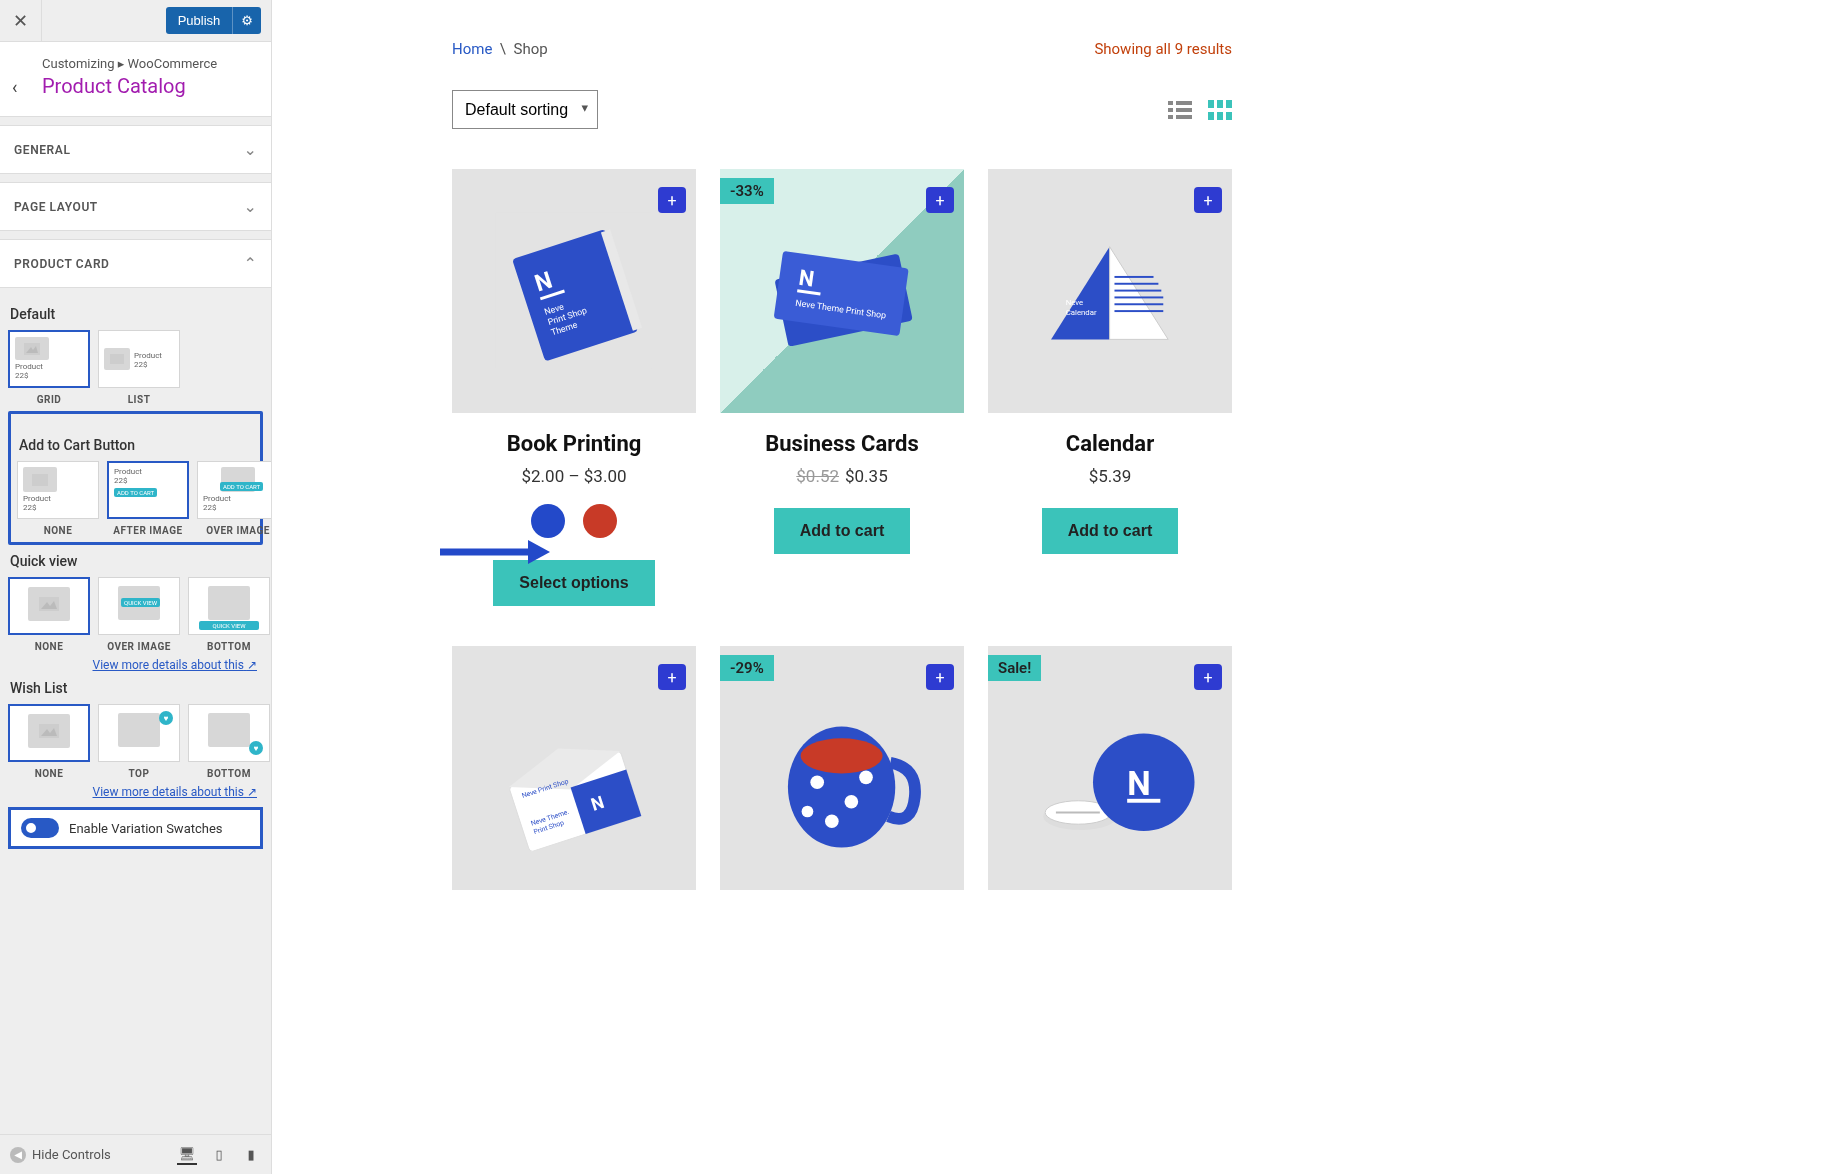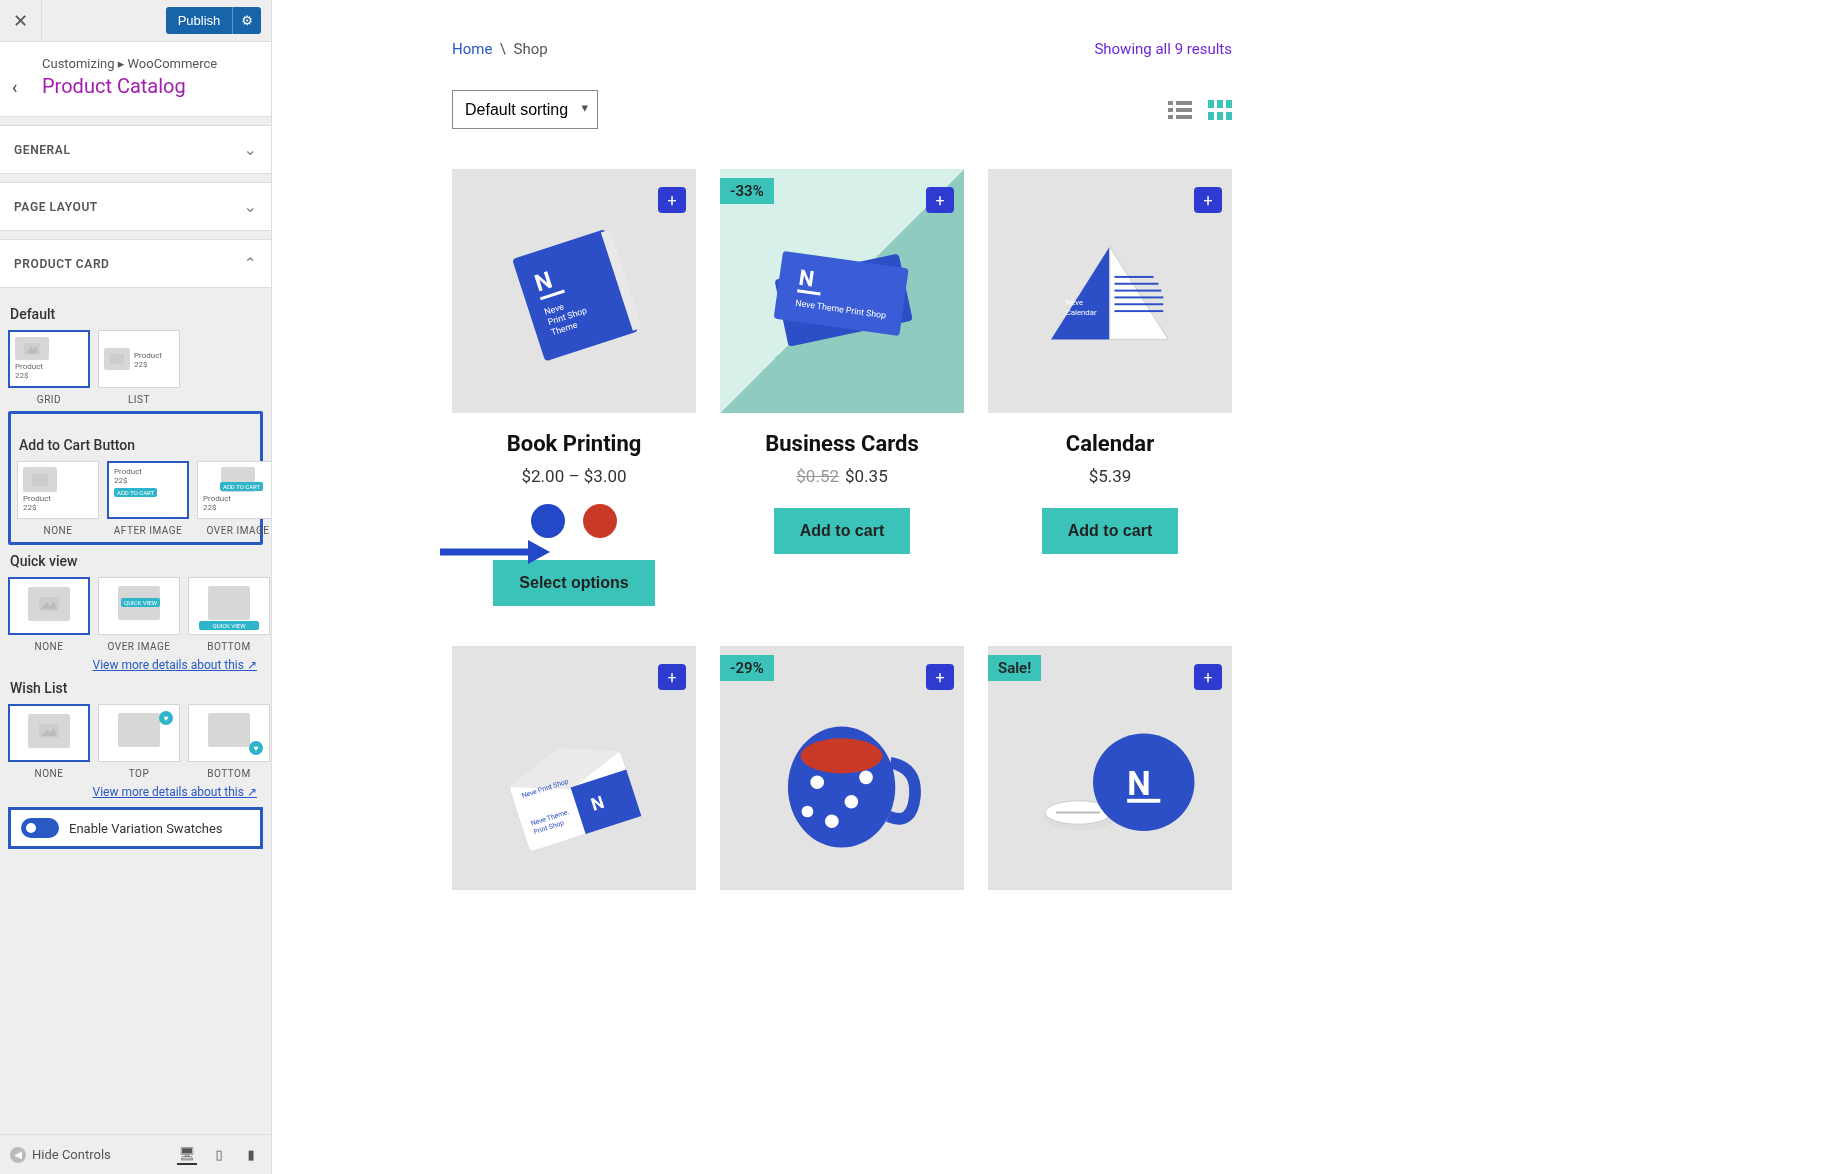--- a/index.html
+++ b/index.html
@@ -28,21 +28,21 @@
 .thumb-col { display:flex; flex-direction:column; align-items:center; gap:6px; }
 .thumb { width:82px; height:58px; background:#fff; border:1px solid #d5d5d5; display:flex; flex-direction:column; align-items:flex-start; justify-content:flex-start; padding:5px; font-size:8px; color:#666; position:relative; }
 .thumb.selected { border:2px solid #2859c5; }
 .thumb .img-ph { width:34px; height:26px; background:#d7d7d7; border-radius:2px; display:flex; align-items:center; justify-content:center; }
 .thumb .img-ph.big { width:42px; height:34px; margin:3px auto; }
 .thumb .img-ph svg { opacity:.6; }
 .thumb .lines { margin-top:3px; font-size:8px; line-height:1.1; }
 .thumb .pill { background:#2fb5c9; color:#fff; font-size:6px; padding:1px 3px; border-radius:2px; margin-top:2px; }
 .thumb .pill.abs-top { position:absolute; top:18px; left:22px; }
 .thumb .pill.abs-bot { position:absolute; bottom:4px; left:10px; right:10px; text-align:center; }
-.thumb-caption { font-size:10px; font-weight:400; letter-spacing:.5px; color:#555; }
+.thumb-caption { font-size:10px; font-weight:700; letter-spacing:.5px; color:#555; }
 
 .highlight-box { border:3px solid #2859c5; padding:6px; margin:6px 0; border-radius:2px; }
 
 .link-more { color:#2859c5; text-decoration:underline; font-size:12px; display:block; text-align:right; margin:6px 6px 4px; cursor:pointer; }
 
 .toggle-row { display:flex; align-items:center; gap:10px; background:#fff; padding:8px 10px; border:3px solid #2859c5; margin:8px 0 4px; }
 .toggle { width:38px; height:20px; border-radius:10px; background:#2859c5; position:relative; }
 .toggle .knob { position:absolute; width:14px; height:14px; background:#fff; border-radius:50%; top:3px; left:3px; border:2px solid #2859c5; }
 
 .sb-footer { height:40px; background:#eee; border-top:1px solid #ddd; display:flex; align-items:center; justify-content:space-between; padding:0 10px; }
@@ -50,21 +50,21 @@
 .device-icons { display:flex; gap:12px; }
 .device-icons .dev { width:20px; height:20px; display:flex; align-items:center; justify-content:center; color:#555; cursor:pointer; }
 .device-icons .dev.active { border-bottom:2px solid #333; }
 
 
 .preview { flex:1; overflow:auto; background:#fff; }
 .preview-inner { max-width: 1060px; margin: 40px auto 8px 40px; padding: 0 140px 8px 140px; }
 .shop-top { display:flex; justify-content:space-between; align-items:center; margin-bottom:32px; }
 .breadcrumb { font-size:15px; color:#555; }
 .breadcrumb a { color:#2859c5; text-decoration:none; }
-.results { font-size:15px; color:#6d28d9; }
+.results { font-size:15px; color:#c2410c; }
 .shop-bar { display:flex; justify-content:space-between; align-items:center; margin-bottom:40px; }
 .sort-select { border:1px solid #888; padding:10px 28px 10px 12px; font-size:16px; background:#fff; cursor:pointer; appearance:none; position:relative; }
 .sort-wrap { position:relative; display:inline-block;border-radius:12px; }
 .sort-wrap::after { content:"▾"; position:absolute; right:10px; top:10px; color:#555; pointer-events:none; }
 .view-toggles { display:flex; gap:16px; }
 .view-btn { cursor:pointer; display:flex; align-items:center; }
 .view-list svg { color:#888; }
 .view-grid svg { color:#3bc3ba; }
 
 .grid { display:grid; grid-template-columns: repeat(3, 1fr); gap: 40px 24px; }

